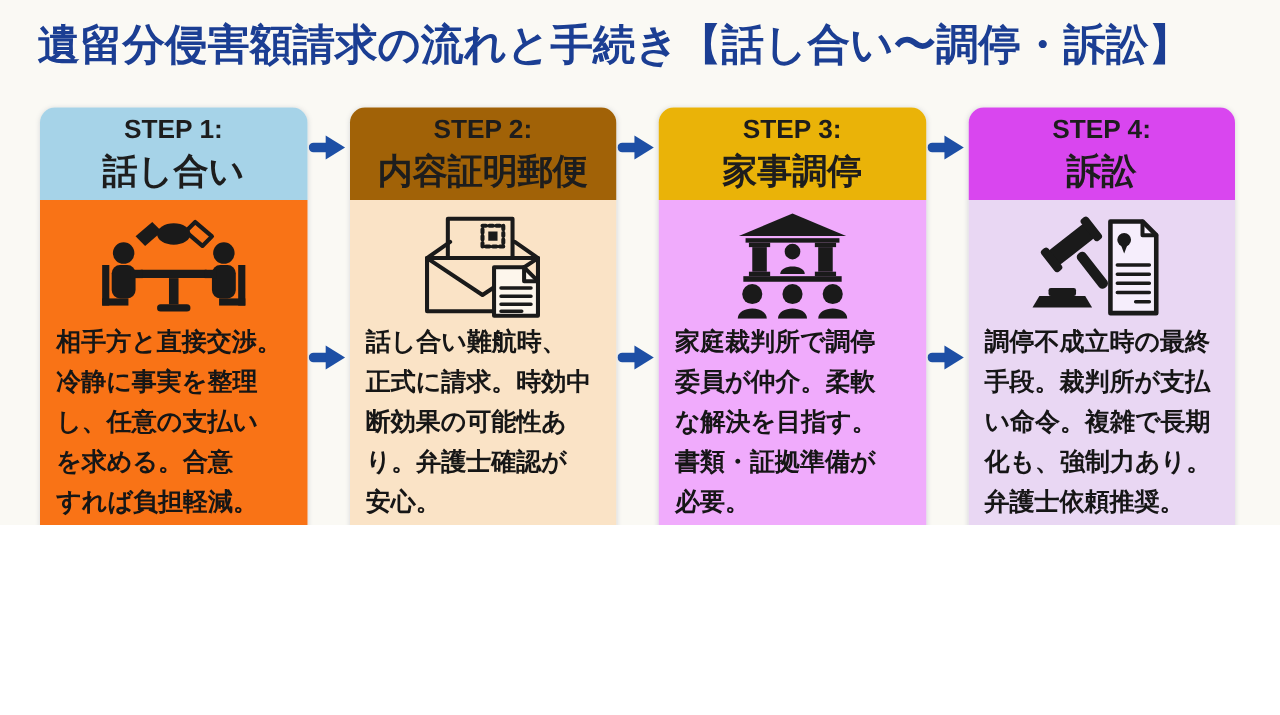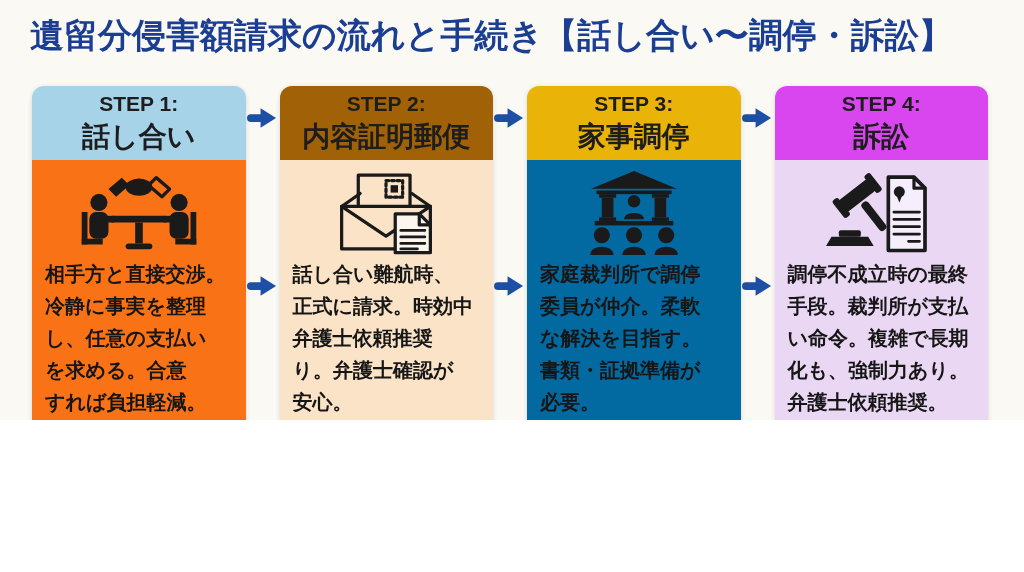--- a/index.html
+++ b/index.html
@@ -34,21 +34,21 @@
   .icon-wrap{height:92px;display:flex;align-items:center;justify-content:center;}
   .desc{
     font-size:20px;font-weight:bold;color:#161616;line-height:1.6;
     white-space:pre-line;
   }
   .card1 .card-header{background:#a6d3e8;}
   .card1 .card-body  {background:#f97316;}
   .card2 .card-header{background:#a16207;text-align:right;}
   .card2 .card-body  {background:#fae3c6;}
   .card3 .card-header{background:#eab308;}
-  .card3 .card-body  {background:#0369a1;}
+  .card3 .card-body  {background:#f0abfc;}
   .card4 .card-header{background:#d946ef;}
   .card4 .card-body  {background:#e9d7f3;}
   .arrow{position:absolute;width:31px;height:24px;}
   .arrow svg{display:block;}
   .row1{top:20px;}
   .row2{top:188px;}
   .g1{left:215px;}
   .g2{left:462px;}
   .g3{left:710px;}
   .ic-fill{fill:#1a1a1a;}
@@ -112,21 +112,21 @@
             <path d="M18,40 L38,26 M114,40 L94,26" class="ic-stroke"></path>
             <path d="M18,40 H114 V86 H18 Z" fill="#fae3c6" stroke="#1a1a1a" stroke-width="3.5" stroke-linejoin="round"></path>
             <path d="M18,40 L66,72 L114,40" class="ic-stroke"></path>
             <path d="M76,48 L102,48 L114,60 L114,90 L76,90 Z" fill="#fdf6ec" stroke="#1a1a1a" stroke-width="3.5" stroke-linejoin="round"></path>
             <path d="M102,48 V60 H114" class="ic-stroke"></path>
             <path d="M82,66 H108 M82,73 H108 M82,80 H108 M82,86 H100" class="ic-line"></path>
           </svg>
         </div>
         <div class="desc">話し合い難航時、
 正式に請求。時効中
-弁護士依頼推奨
+断効果の可能性あ
 り。弁護士確認が
 安心。</div>
       </div>
     </section>
 
     <section class="card card3">
       <header class="card-header">
         <div class="step-label">STEP 3:</div>
         <div class="step-name">家事調停</div>
       </header>

